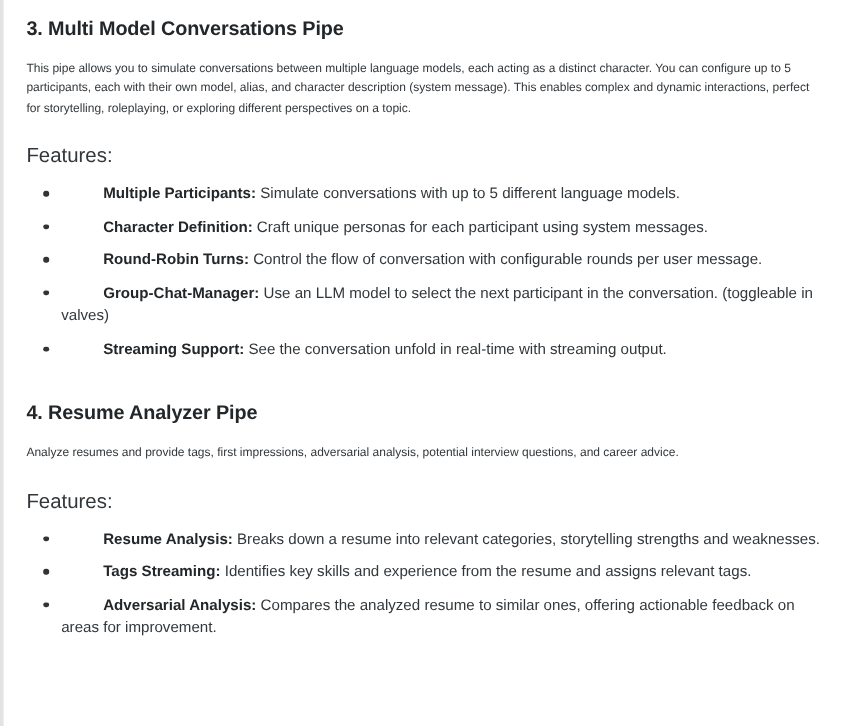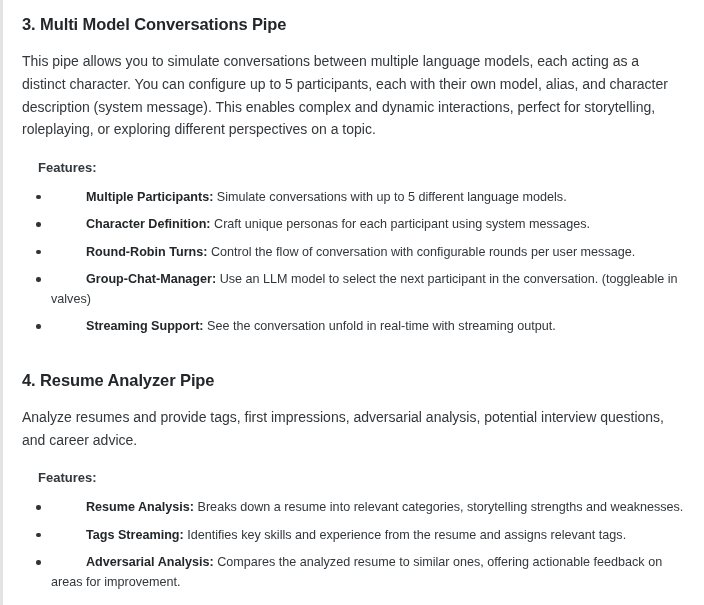--- a/index.html
+++ b/index.html
@@ -34,31 +34,31 @@
     font-weight: bold;
     color: #23272a;
     margin: 9px 0 0 0;
     line-height: 1.35;
     letter-spacing: -0.1px;
   }
   h2.section-heading.second {
     margin-top: 32px;
   }
   p.body-text {
-    font-size: 14px;
+    font-size: 10px;
     line-height: 1.62;
     color: #32373b;
     margin: 15px 0 0 0;
   }
   p.features-label {
-    font-size: 13px;
+    font-size: 17px;
     line-height: 1.6;
     color: #32373b;
-    font-weight: bold;
-    margin: 17px 0 0 16px;
+    font-weight: normal;
+    margin: 17px 0 0 0;
   }
   ul.feature-list {
     margin: 9px 0 0 0;
     padding-left: 27px;
     list-style: none;
   }
   ul.feature-list li {
     position: relative;
     font-size: 12.6px;
     line-height: 1.55;

